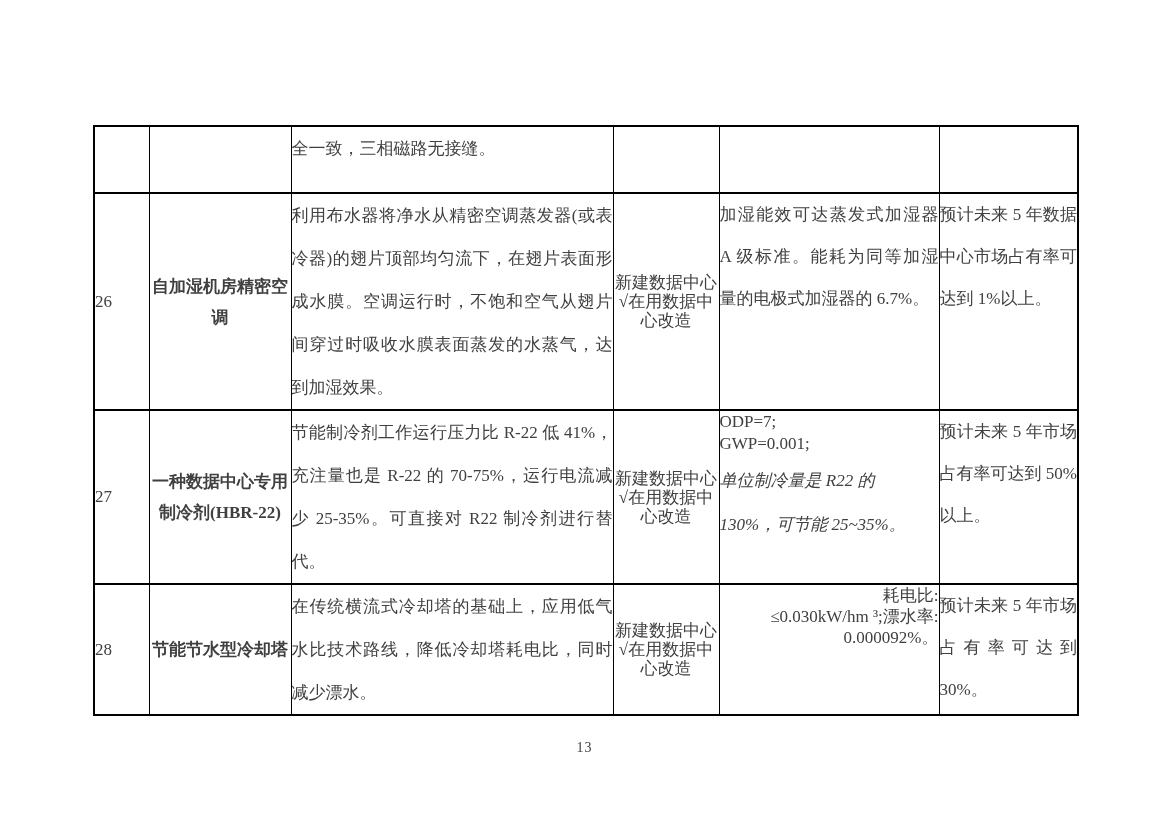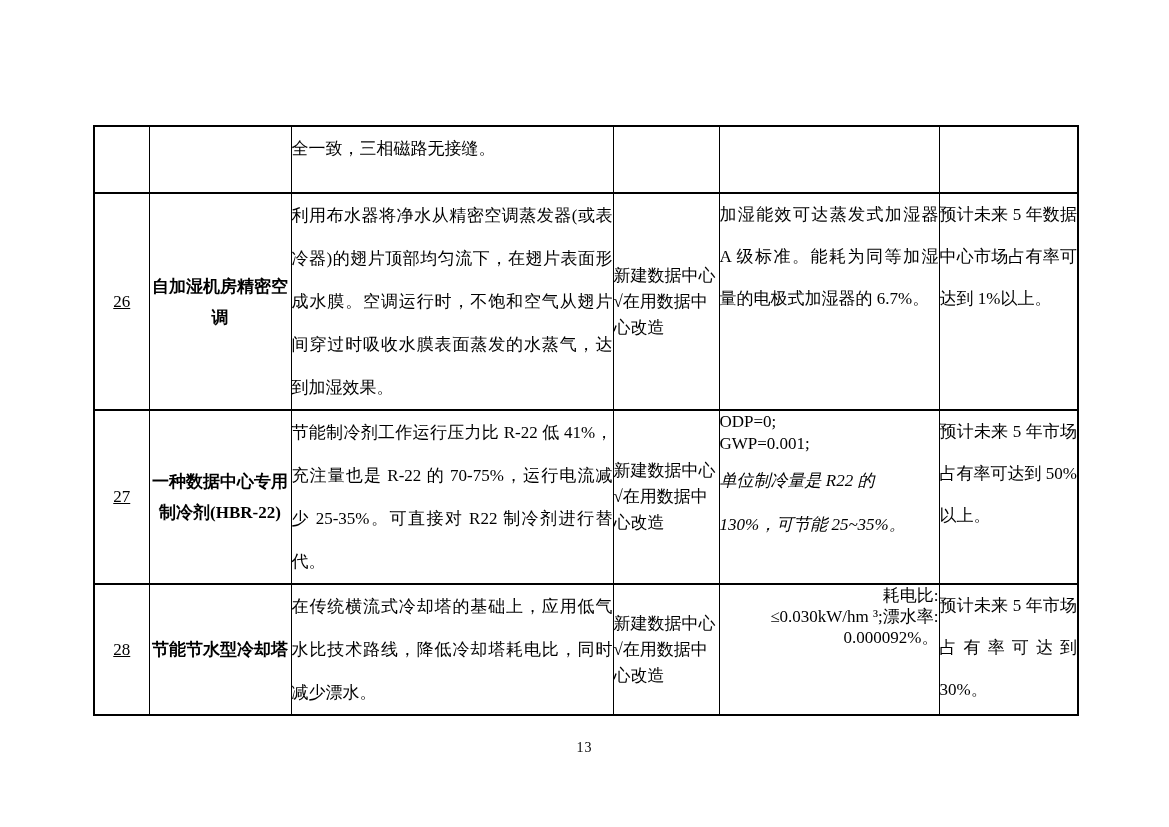--- a/index.html
+++ b/index.html
@@ -5,21 +5,21 @@
   html, body {
     margin: 0;
     padding: 0;
     background: #ffffff;
   }
   .page {
     position: relative;
     width: 1169px;
     height: 769px;
     background: #ffffff;
-    color: #000000;
+    color: #404040;
     font-family: "Liberation Serif", "DejaVu Serif", serif;
     overflow: hidden;
   }
   table.doc {
     position: absolute;
     left: 93px;
     top: 125px;
     width: 984px;
     border-collapse: collapse;
     table-layout: fixed;
@@ -32,42 +32,40 @@
     padding: 0;
     font-size: 17px;
     overflow: hidden;
   }
   tr.r-a  { height: 67px;  }
   tr.r-26 { height: 194px; }
   tr.r-27 { height: 152px; }
   tr.r-28 { height: 106px; }
 
   td.c-no {
-    text-align: center;
     vertical-align: middle;
-    text-decoration: underline;
   }
   td.c-name {
     text-align: center;
     vertical-align: middle;
     padding: 0 3px;
     line-height: 31px;
     font-weight: bold;
   }
   td.c-principle {
     vertical-align: top;
     text-align: justify;
     padding: 2px 8px;
     line-height: 43px;
   }
   td.c-scope {
-    text-align: left;
+    text-align: center;
     vertical-align: middle;
     padding: 0 3px;
-    line-height: 26px;
+    line-height: 19px;
   }
   td.c-ind {
     vertical-align: top;
     padding: 2px 5px;
   }
   td.c-ind .ind-just {
     text-align: justify;
     line-height: 42px;
   }
   td.c-ind .ind-line {
@@ -158,21 +156,21 @@
         <td class="c-name">
           <div>一种数据中心专用制冷剂(HBR-22)</div>
         </td>
         <td class="c-principle">
           <div>节能制冷剂工作运行压力比 R-22 低 41%，充注量也是 R-22 的 70-75%，运行电流减少 25-35%。可直接对 R22 制冷剂进行替代。</div>
         </td>
         <td class="c-scope">
           <div>新建数据中心√在用数据中心改造</div>
         </td>
         <td class="c-ind">
-          <div class="ind-line">ODP=0;</div>
+          <div class="ind-line">ODP=7;</div>
           <div class="ind-line">GWP=0.001;</div>
           <div class="ind-para">单位制冷量是 R22 的
 130%，可节能 25~35%。</div>
         </td>
         <td class="c-outlook">
           <div>预计未来 5 年市场占有率可达到 50%以上。</div>
         </td>
       </tr>
 
       <tr class="r-28">

